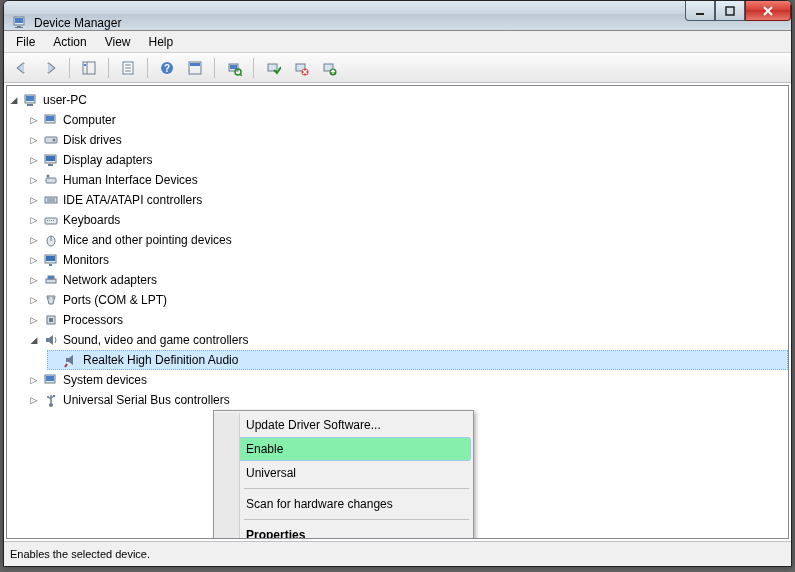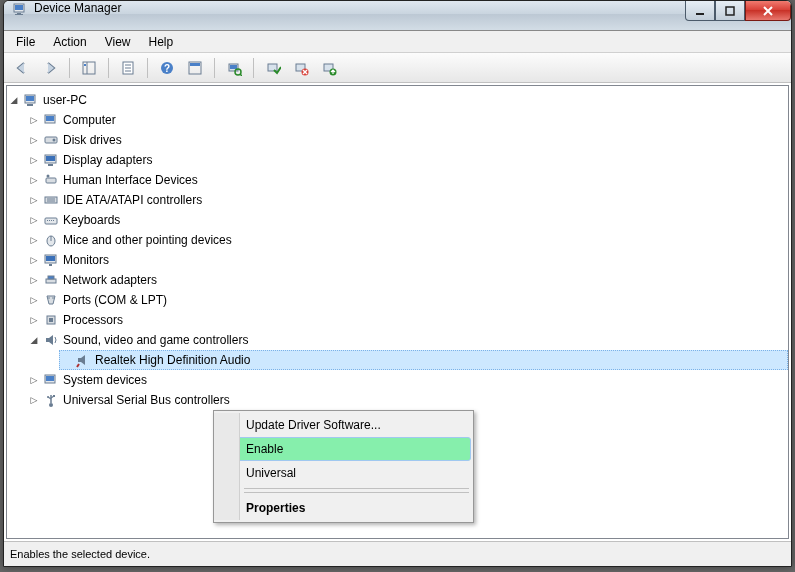--- a/index.html
+++ b/index.html
@@ -22,21 +22,21 @@
     display: flex;
     flex-direction: column;
     box-shadow: 0 0 8px rgba(0,0,0,.4);
     border-radius: 6px 6px 0 0;
     overflow: hidden;
   }
   .titlebar {
     height: 30px;
     background: linear-gradient(to bottom, #dfe7ef 0%, #c9d4df 45%, #bcc8d4 46%, #d3dde6 100%);
     display: flex;
-    align-items: flex-start;
+    align-items: flex-end;
     padding: 0 0 0 8px;
     border-bottom: 1px solid #888;
     position: relative;
   }
   .titlebar .app-icon {
     width:16px;height:16px;margin-right:6px;
     display:inline-flex;align-items:center;justify-content:center;
   }
   .titlebar .title { color:#000; font-size:12px; }
   .win-controls { position:absolute; right:0; top:0; display:flex; }
@@ -92,21 +92,21 @@
   .tree ul{list-style:none;margin:0;padding:0 0 0 20px;}
   .tree li{line-height:18px;white-space:nowrap;}
   .node{display:flex;align-items:center;gap:4px;padding:1px 2px;}
   .expander{
     width:10px;height:10px;
     display:inline-flex;align-items:center;justify-content:center;
     font-size:9px;color:#555;cursor:default;
   }
   .expander.empty{visibility:hidden;}
   .dev-icon{width:16px;height:16px;display:inline-flex;align-items:center;justify-content:center;}
-  .node.selected{background:#cde8ff;border:1px dotted #7bb2e8;padding:0 1px;margin-left:12px;}
+  .node.selected{background:#cde8ff;border:1px dotted #7bb2e8;padding:0 1px;}
   .context-menu{
     position:absolute;
     left:206px; top:324px;
     width:261px;
     background:#f0f0f0;
     border:1px solid #979797;
     box-shadow:2px 2px 4px rgba(0,0,0,.3);
     padding:2px;
   }
   .cm-item{
@@ -455,20 +455,21 @@
         </ul>
       </li>
     </ul>
 
     <div class="context-menu">
       <div class="cm-gutter"></div>
       <div class="cm-item">Update Driver Software...</div>
       <div class="cm-item hover">Enable</div>
       <div class="cm-item">Universal</div>
       <div class="cm-sep"></div>
+      <div class="cm-item">Scan for hardware changes</div>
       <div class="cm-sep"></div>
       <div class="cm-item bold">Properties</div>
     </div>
   </div>
 
   <div class="statusbar">
     <span>Enables the selected device.</span>
   </div>
 
 </div>

